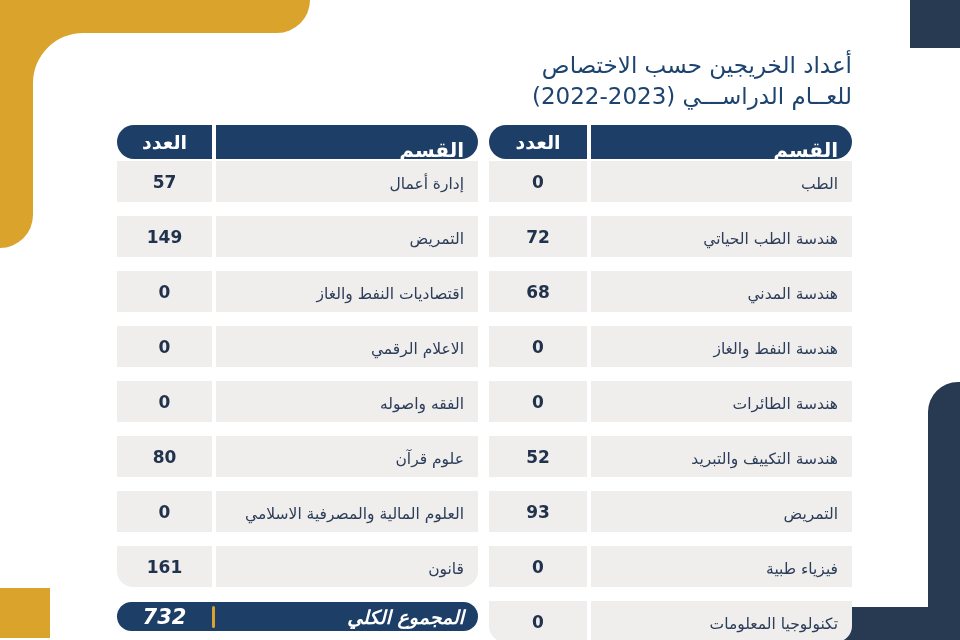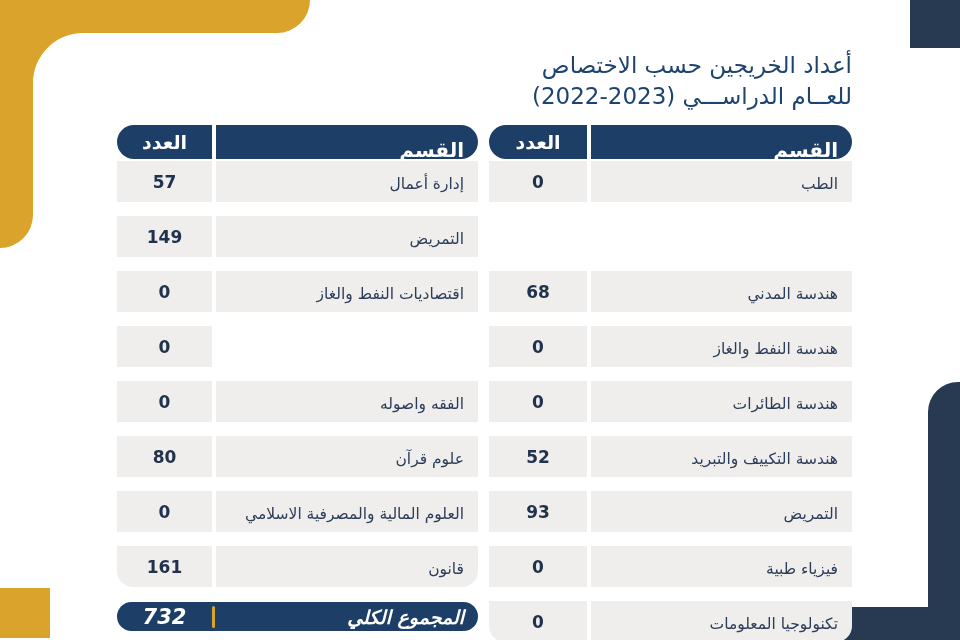--- a/index.html
+++ b/index.html
@@ -94,20 +94,22 @@
       <div class="th-dept">القسم</div>
     </div>
     <div class="rows">
 
         <div class="row">
           <div class="cell-count">0</div>
           <div class="cell-dept">الطب</div>
         </div>
 
         <div class="row">
+          <div class="cell-count">72</div>
+          <div class="cell-dept">هندسة الطب الحياتي</div>
         </div>
 
         <div class="row">
           <div class="cell-count">68</div>
           <div class="cell-dept">هندسة المدني</div>
         </div>
 
         <div class="row">
           <div class="cell-count">0</div>
           <div class="cell-dept">هندسة النفط والغاز</div>
@@ -157,20 +159,21 @@
           <div class="cell-dept">التمريض</div>
         </div>
 
         <div class="row">
           <div class="cell-count">0</div>
           <div class="cell-dept">اقتصاديات النفط والغاز</div>
         </div>
 
         <div class="row">
           <div class="cell-count">0</div>
+          <div class="cell-dept">الاعلام الرقمي</div>
         </div>
 
         <div class="row">
           <div class="cell-count">0</div>
           <div class="cell-dept">الفقه واصوله</div>
         </div>
 
         <div class="row">
           <div class="cell-count">80</div>
           <div class="cell-dept">علوم قرآن</div>

